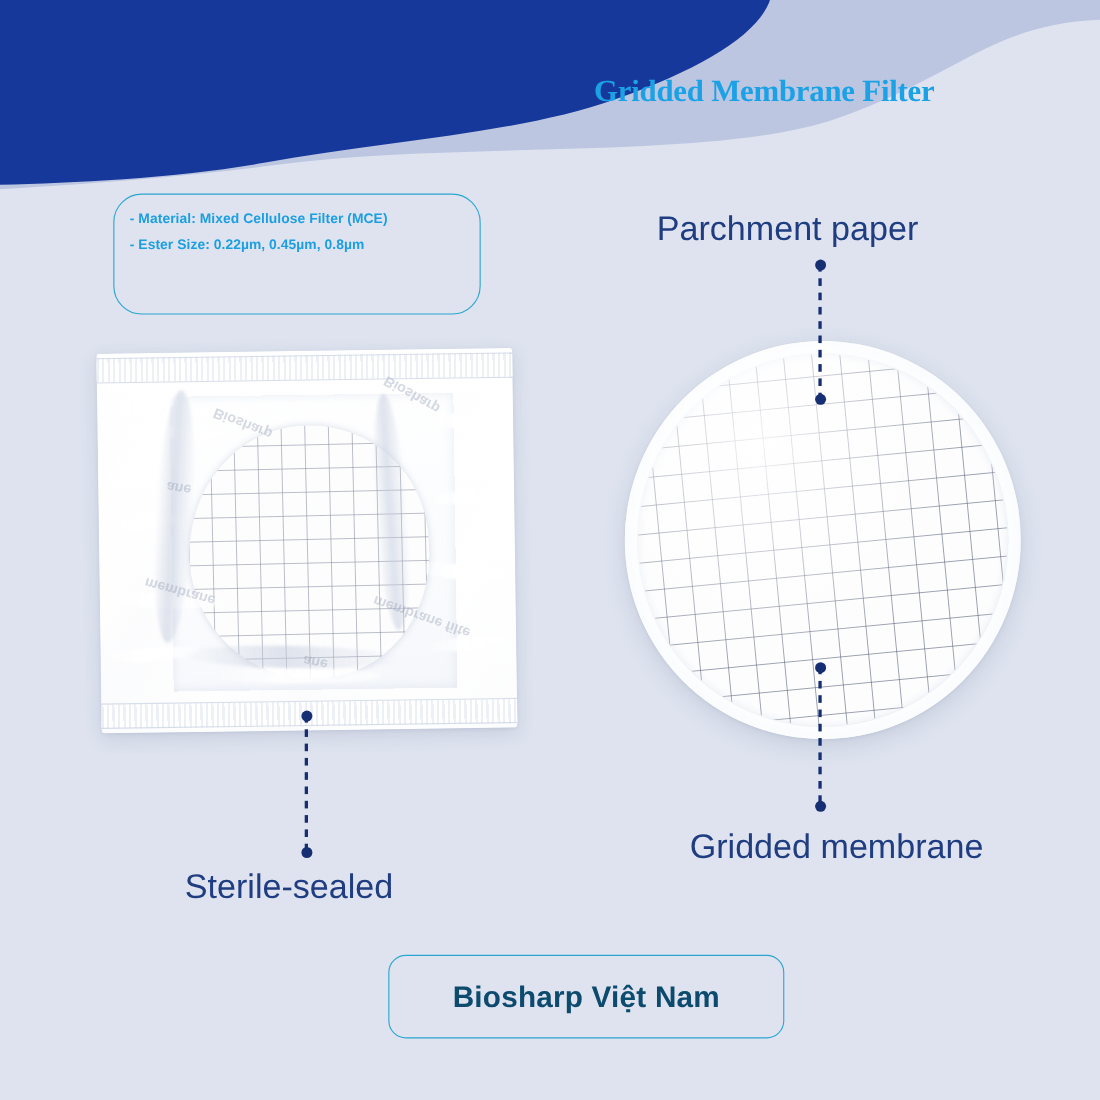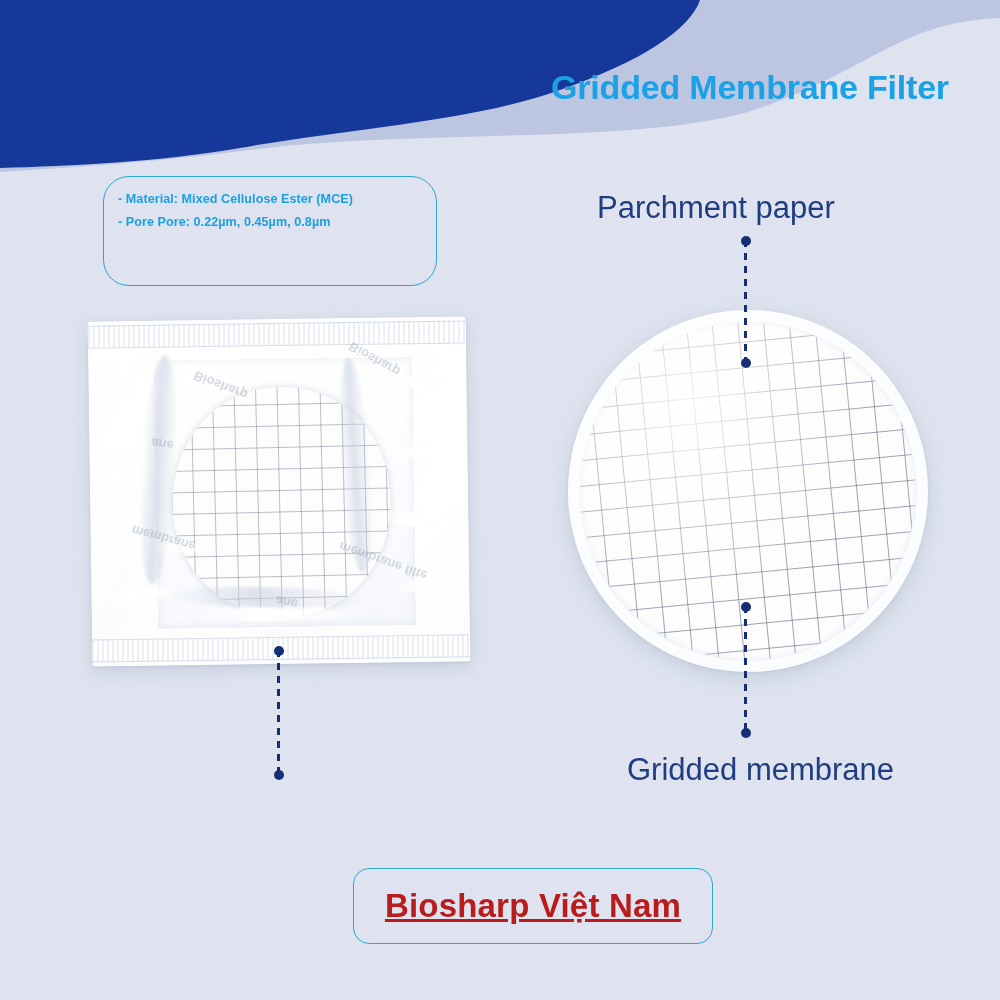--- a/index.html
+++ b/index.html
@@ -27,26 +27,25 @@
     left: 0; top: 0;
     width: 1000px;
     height: 175px;
   }
 
   #header-title {
     position: absolute;
     left: 540px;
     top: 68px;
     width: 420px;
-    text-align: center;
-    font-size: 34px;
+    font-size: 28px;
     font-weight: bold;
     letter-spacing: -0.2px;
     color: #1ba1e6;
-    font-family: Liberation Sans, sans-serif;
+    font-family: Liberation Serif, serif;
     white-space: nowrap;
   }
 
   
   #spec-box {
     position: absolute;
     left: 103px;
     top: 176px;
     width: 334px;
     height: 110px;
@@ -265,43 +264,42 @@
     width: 360px;
     height: 76px;
     border: 1.8px solid #2ba6cf;
     border-radius: 16px;
     box-sizing: border-box;
     display: flex;
     align-items: center;
     justify-content: center;
   }
   #brand-badge-text {
-    font-size: 33px;
+    font-size: 27px;
     font-weight: bold;
-    color: #b91c1c;
+    color: #0c4a6e;
     letter-spacing: 0.2px;
     white-space: nowrap;
-    text-decoration: underline;
   }
 </style>
 </head>
 <body>
 
 <div id="page">
 
   <svg id="header-waves" viewBox="0 0 1000 175" preserveAspectRatio="none">
     <path fill="#bcc6e0" d="M0,0 L1000,0 L1000,18 C900,22 870,70 760,108 C650,146 420,128 250,150 C150,163 60,168 0,172 Z"></path>
     <path fill="#17389b" d="M0,0 L700,0 C690,30 640,62 560,90 C470,122 350,128 240,148 C160,162 70,166 0,168 Z"></path>
   </svg>
 
   <div id="header-title">Gridded Membrane Filter</div>
 
   <div id="spec-box">
-    <div class="spec-line">- Material: Mixed Cellulose Ester (MCE)</div>
-    <div class="spec-line">- Pore Pore: 0.22µm, 0.45µm, 0.8µm</div>
+    <div class="spec-line">- Material: Mixed Cellulose Filter (MCE)</div>
+    <div class="spec-line">- Ester Size: 0.22µm, 0.45µm, 0.8µm</div>
   </div>
 
   <div id="sachet-wrap">
     <div id="sachet">
       <div class="film"></div>
 
       <div class="seal top"></div>
       <div class="seal-edge" style="top:4px;"></div>
       <div class="seal-edge" style="top:26px;"></div>
       <div class="seal bottom"></div>
@@ -358,18 +356,19 @@
   <div class="leader" style="left:744px; top:606px; height:128px;">
     <div class="dot top"></div>
     <div class="dot bottom"></div>
   </div>
   <div class="callout-label" style="left:627px; top:752px;">Gridded membrane</div>
 
   <div class="leader" style="left:277px; top:650px; height:126px;">
     <div class="dot top"></div>
     <div class="dot bottom"></div>
   </div>
+  <div class="callout-label" style="left:168px; top:788px;">Sterile-sealed</div>
 
   <div id="brand-badge">
     <span id="brand-badge-text">Biosharp Việt Nam</span>
   </div>
 
 </div>
 
 </body></html>

